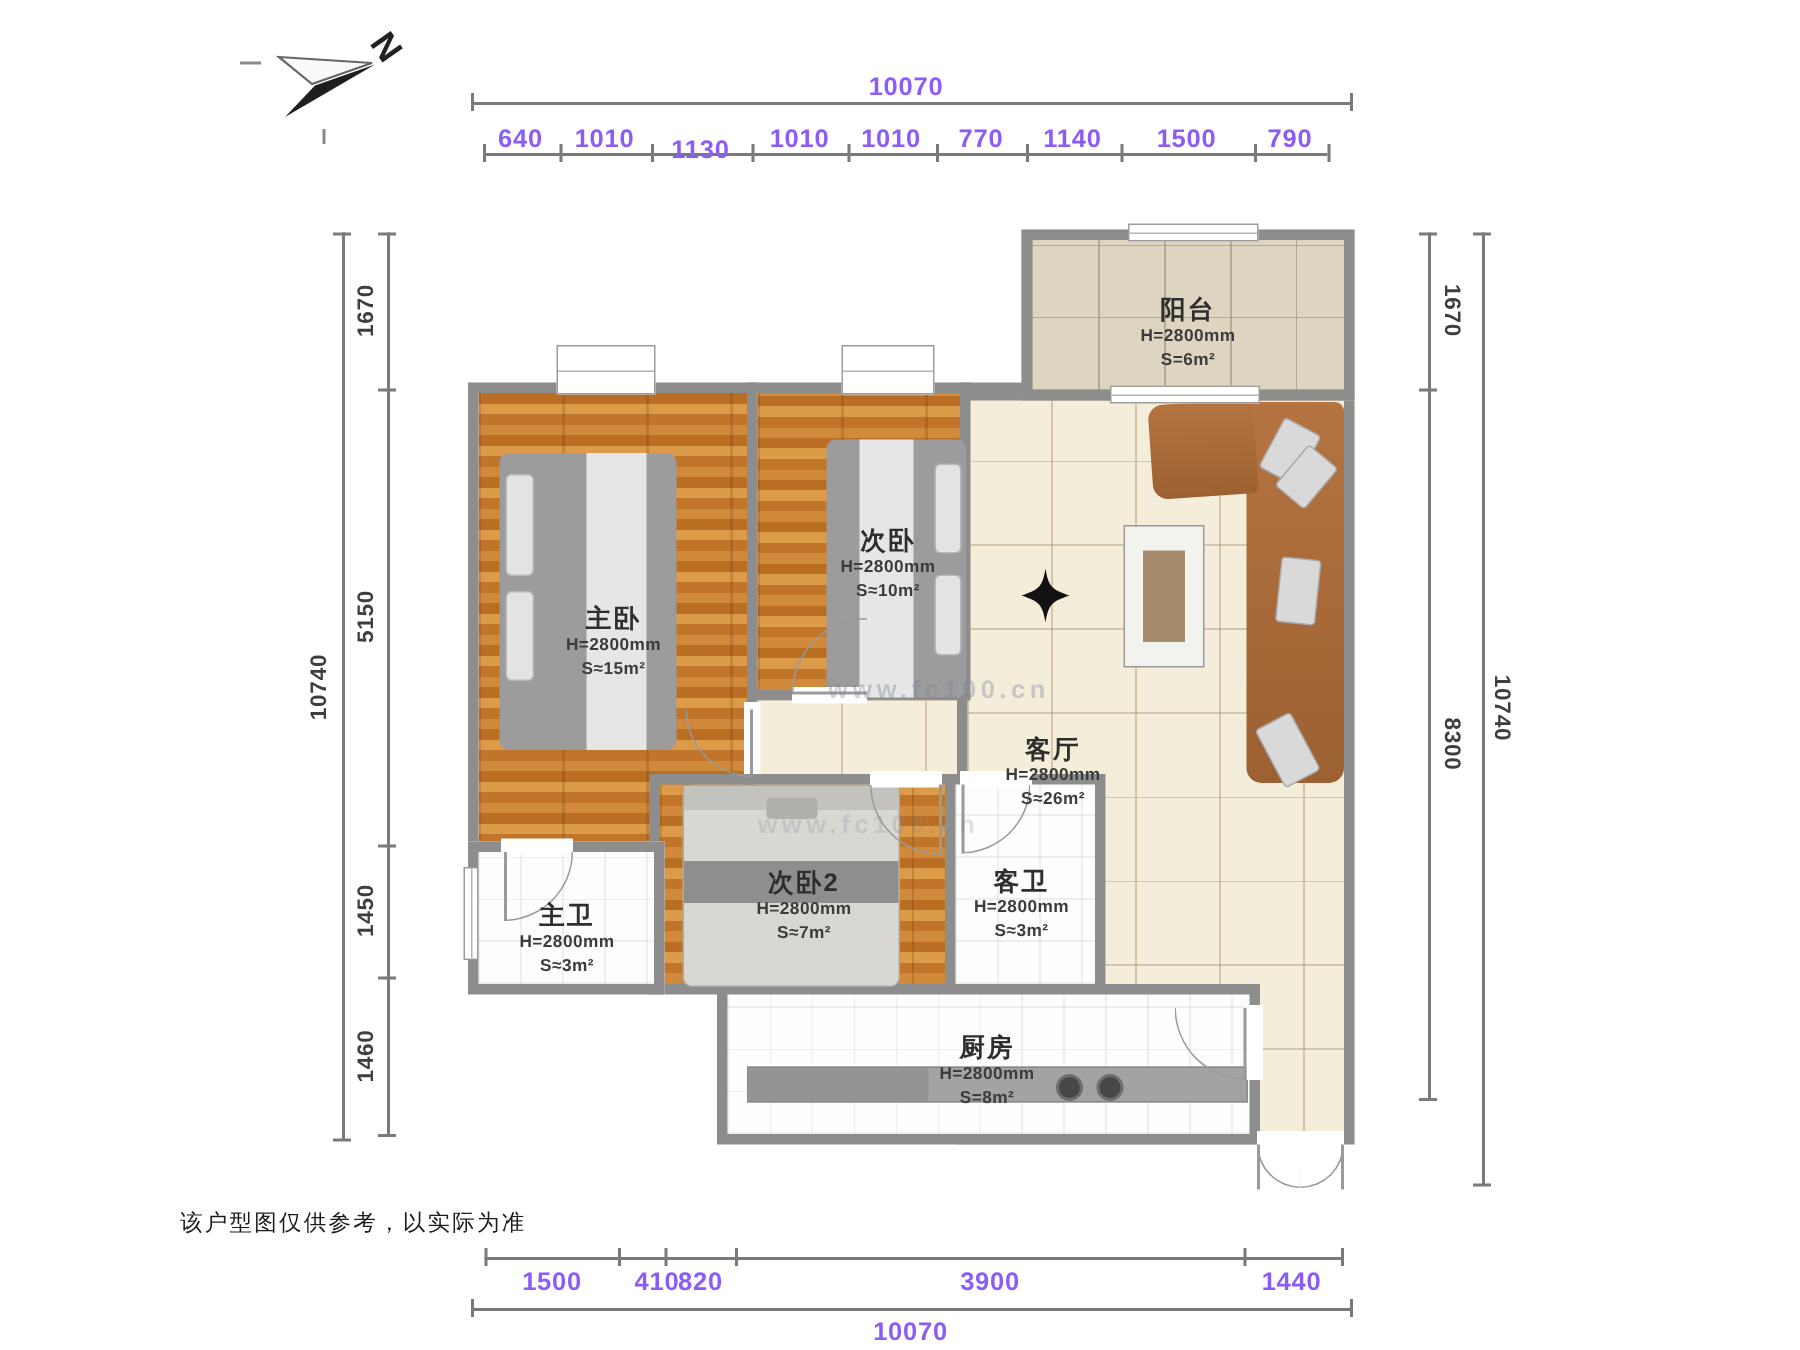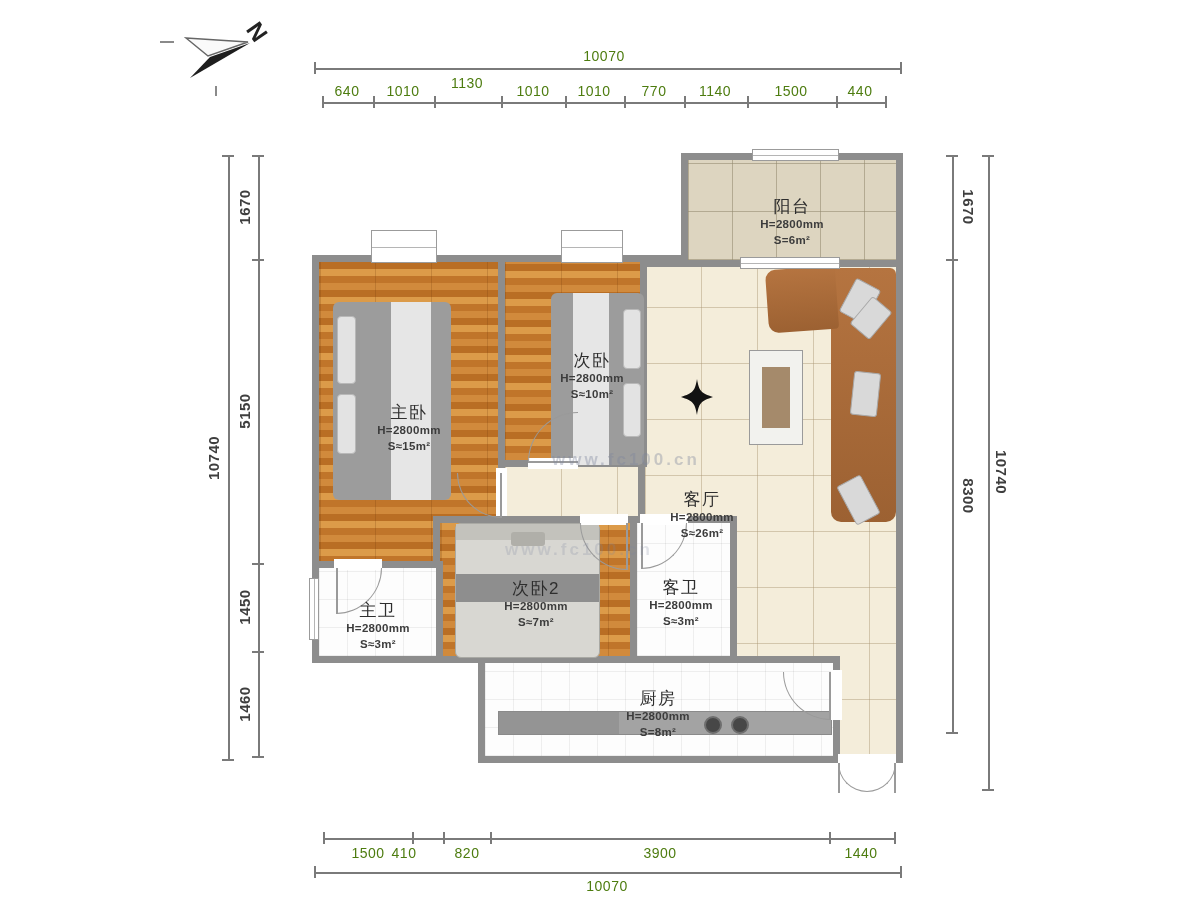--- a/index.html
+++ b/index.html
@@ -3,22 +3,22 @@
 <meta charset="utf-8">
 <style>
   html,body{margin:0;padding:0;background:#fff;}
   .canvas{position:relative;width:1200px;height:900px;background:#fff;overflow:hidden;
           font-family:"Liberation Sans",sans-serif;}
   
   .hl{position:absolute;height:1.5px;background:#7a7a7a;}
   .vl{position:absolute;width:1.5px;background:#7a7a7a;}
   .tv{position:absolute;width:1.5px;height:12px;background:#7a7a7a;}
   .th{position:absolute;width:12px;height:1.5px;background:#7a7a7a;}
-  .dlab{position:absolute;transform:translateX(-50%);font-weight:400;font-size:14px;
-        color:#4d7c0f;letter-spacing:.5px;white-space:nowrap;}
+  .dlab{position:absolute;transform:translateX(-50%);font-weight:700;font-size:17px;
+        color:#8b5cf6;letter-spacing:.5px;white-space:nowrap;}
   .dlabv,.dlabv90{position:absolute;font-weight:700;font-size:15px;color:#3e3e3e;
         letter-spacing:.5px;white-space:nowrap;}
   .dlabv{transform:translate(-50%,-50%) rotate(-90deg);}
   .dlabv90{transform:translate(-50%,-50%) rotate(90deg);}
   
   .room{position:absolute;box-sizing:border-box;border:7px solid #8d8d8d;}
   .patch{position:absolute;}
   .wood{background:
     repeating-linear-gradient(90deg, rgba(110,55,8,.22) 0 1.5px, transparent 1.5px 56px),
     repeating-linear-gradient(0deg, #d18a3c 0 7px, #c0752a 7px 14px, #dc9b49 14px 21px, #b96e24 21px 28px);}
@@ -39,21 +39,21 @@
   .arc.br{border-right-width:1.5px;border-bottom-width:1.5px;border-bottom-right-radius:100% 100%;}
   .arc.tl{border-left-width:1.5px;border-top-width:1.5px;border-top-left-radius:100% 100%;}
   .leafv{position:absolute;width:1.5px;background:#9a9a9a;}
   .leafh{position:absolute;height:1.5px;background:#9a9a9a;}
   
   .win{position:absolute;background:#fff;border:1.5px solid #9b9b9b;box-sizing:border-box;}
   .win .mid{position:absolute;left:0;right:0;top:50%;height:1px;background:#b5b5b5;}
   .winv .mid{left:50%;top:0;bottom:0;width:1px;height:auto;}
   
   .rlabel{position:absolute;transform:translateX(-50%);text-align:center;color:#2e2e2e;}
-  .rname{font-weight:400;font-size:17px;line-height:1.25;letter-spacing:1.5px;white-space:nowrap;}
+  .rname{font-weight:700;font-size:17px;line-height:1.25;letter-spacing:1.5px;white-space:nowrap;}
   .rinfo{font-weight:700;font-size:11.5px;line-height:1.35;color:#3c3c3c;letter-spacing:.3px;white-space:nowrap;}
   
   .bed{position:absolute;background:#9c9c9c;border-radius:6px;}
   .runner{position:absolute;top:0;bottom:0;background:#ededed;opacity:.92;}
   .pillow{position:absolute;background:#e3e3e3;border:1px solid #b8b8b8;border-radius:4px;}
   .sofa{position:absolute;background:linear-gradient(180deg,#b57440,#9c6132);border-radius:8px;}
   .spillow{position:absolute;background:#d9d9d9;border:1px solid #a8a8a8;border-radius:3px;}
   .wm{position:absolute;color:rgba(125,135,158,.38);font-weight:700;font-size:17px;
       letter-spacing:3px;white-space:nowrap;}
   .disclaimer{position:absolute;font-size:15px;color:#1c1c1c;letter-spacing:1.5px;white-space:nowrap;}
@@ -83,39 +83,39 @@
     <i class="tv" style="left:434px;top:96px"></i>
       <i class="tv" style="left:501px;top:96px"></i>
     <i class="tv" style="left:565px;top:96px"></i>
       <i class="tv" style="left:624px;top:96px"></i>
     <i class="tv" style="left:684px;top:96px"></i>
       <i class="tv" style="left:747px;top:96px"></i>
     <i class="tv" style="left:836px;top:96px"></i>
       <i class="tv" style="left:885px;top:96px"></i>
     <span class="dlab" style="left:347px;top:83px">640</span>
     <span class="dlab" style="left:403px;top:83px">1010</span>
-    <span class="dlab" style="left:467px;top:75px">1130</span>
+    <span class="dlab" style="left:467px;top:90px">1130</span>
     <span class="dlab" style="left:533px;top:83px">1010</span>
     <span class="dlab" style="left:594px;top:83px">1010</span>
     <span class="dlab" style="left:654px;top:83px">770</span>
     <span class="dlab" style="left:715px;top:83px">1140</span>
     <span class="dlab" style="left:791px;top:83px">1500</span>
-    <span class="dlab" style="left:860px;top:83px">440</span>
+    <span class="dlab" style="left:860px;top:83px">790</span>
   </div>
 
   <div>
     <div class="hl" style="left:323px;top:838px;width:571px"></div>
     <i class="tv" style="left:323px;top:832px"></i>
       <i class="tv" style="left:412px;top:832px"></i>
     <i class="tv" style="left:443px;top:832px"></i>
       <i class="tv" style="left:490px;top:832px"></i>
     <i class="tv" style="left:829px;top:832px"></i>
       <i class="tv" style="left:894px;top:832px"></i>
     <span class="dlab" style="left:368px;top:845px">1500</span>
-    <span class="dlab" style="left:404px;top:845px">410</span>
+    <span class="dlab" style="left:438px;top:845px">410</span>
     <span class="dlab" style="left:467px;top:845px">820</span>
     <span class="dlab" style="left:660px;top:845px">3900</span>
     <span class="dlab" style="left:861px;top:845px">1440</span>
     <div class="hl" style="left:314px;top:872px;width:587px"></div>
     <i class="tv" style="left:314px;top:866px"></i>
       <i class="tv" style="left:900px;top:866px"></i>
     <span class="dlab" style="left:607px;top:878px">10070</span>
   </div>
 
   <div>
@@ -275,13 +275,14 @@
     <div class="rname">客卫</div>
     <div class="rinfo">H=2800mm</div>
     <div class="rinfo">S≈3m²</div>
   </div>
   <div class="rlabel" style="left:658px;top:688px">
     <div class="rname">厨房</div>
     <div class="rinfo">H=2800mm</div>
     <div class="rinfo">S=8m²</div>
   </div>
 
+  <span class="disclaimer" style="left:120px;top:806px">该户型图仅供参考，以实际为准</span>
 </div>
 
 </body></html>

